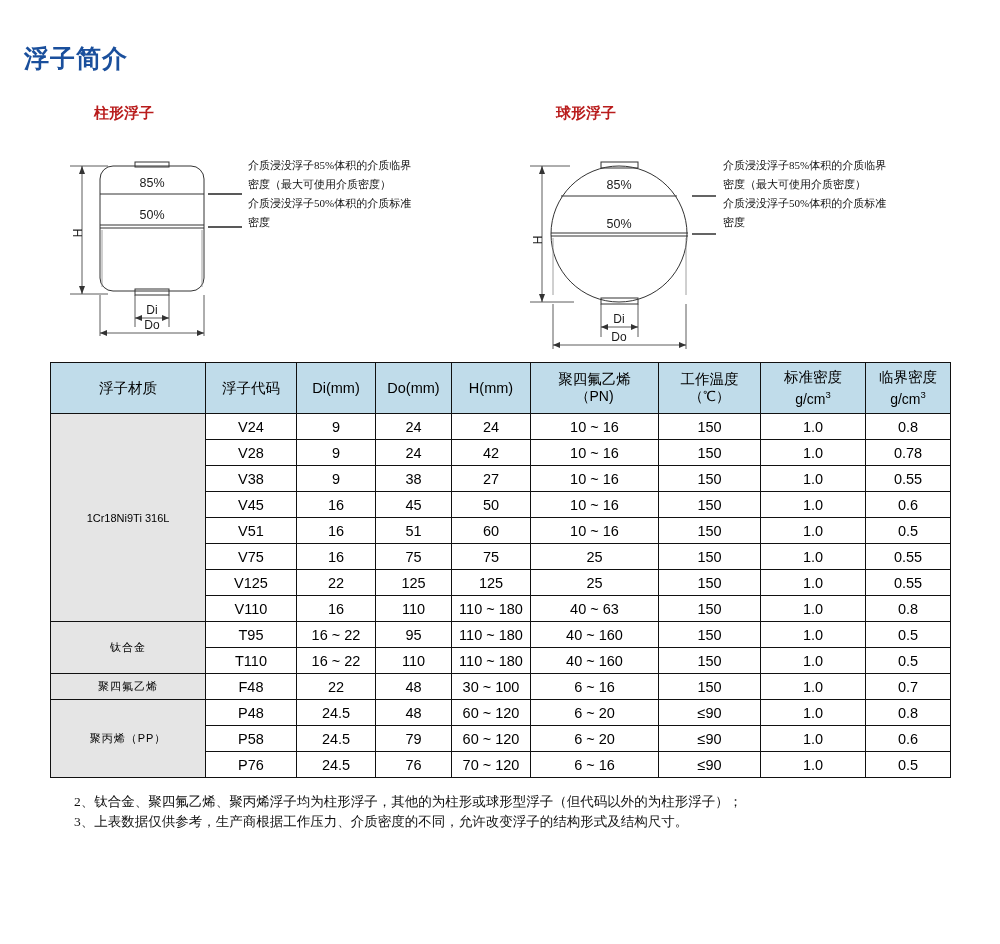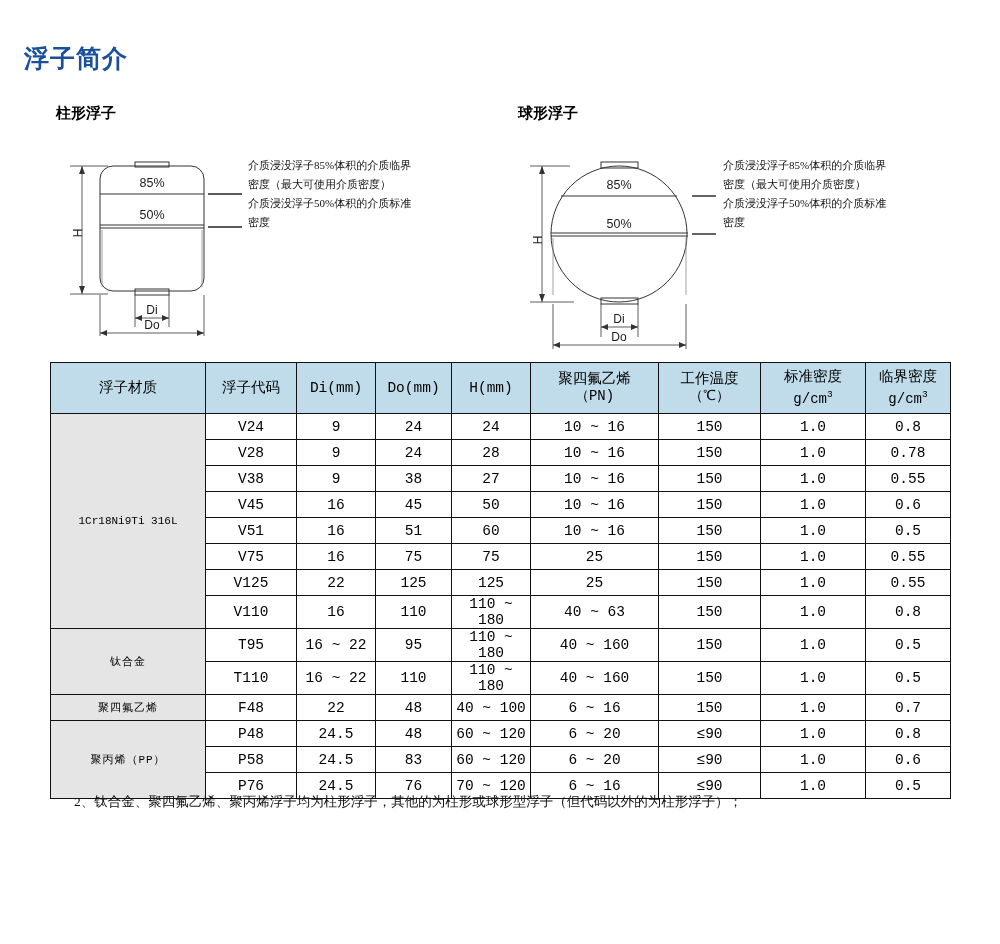--- a/index.html
+++ b/index.html
@@ -29,21 +29,22 @@
   }
 
   
   .diagram-block {
     position: absolute;
   }
   .diagram-caption {
     font-family: "Liberation Sans", "DejaVu Sans", sans-serif;
     font-size: 15px;
     font-weight: bold;
-    color: #000000;
+    color: #b91c1c;
+    margin-left: 38px;
   }
   .diagram-canvas {
     position: relative;
   }
   .annot-lines {
     position: absolute;
     font-family: "Liberation Serif", "DejaVu Serif", serif;
     font-size: 11px;
     line-height: 19px;
     color: #111;
@@ -51,21 +52,21 @@
   }
 
   
   .spec-table {
     position: absolute;
     left: 50px;
     top: 362px;
     width: 900px;
     border-collapse: collapse;
     table-layout: fixed;
-    font-family: Liberation Mono, monospace;
+    font-family: Liberation Sans, sans-serif;
     padding-left: 24px;
   }
   .spec-table th, .spec-table td {
     border: 1.1px solid #111;
     text-align: center;
     vertical-align: middle;
     font-size: 14.5px;
     padding: 0;
     height: 25px;
     background: #ffffff;
@@ -274,21 +275,21 @@
         <td>24</td>
         <td>10 ~ 16</td>
         <td>150</td>
         <td>1.0</td>
         <td>0.8</td>
       </tr>
       <tr>
         <td>V28</td>
         <td>9</td>
         <td>24</td>
-        <td>28</td>
+        <td>42</td>
         <td>10 ~ 16</td>
         <td>150</td>
         <td>1.0</td>
         <td>0.78</td>
       </tr>
       <tr>
         <td>V38</td>
         <td>9</td>
         <td>38</td>
         <td>27</td>
@@ -366,41 +367,41 @@
         <td>40 ~ 160</td>
         <td>150</td>
         <td>1.0</td>
         <td>0.5</td>
       </tr>
       <tr>
         <td class="material cn" rowspan="1">聚四氟乙烯</td>
         <td>F48</td>
         <td>22</td>
         <td>48</td>
-        <td>40 ~ 100</td>
+        <td>30 ~ 100</td>
         <td>6 ~ 16</td>
         <td>150</td>
         <td>1.0</td>
         <td>0.7</td>
       </tr>
       <tr>
         <td class="material cn" rowspan="3">聚丙烯（PP）</td>
         <td>P48</td>
         <td>24.5</td>
         <td>48</td>
         <td>60 ~ 120</td>
         <td>6 ~ 20</td>
         <td>≤90</td>
         <td>1.0</td>
         <td>0.8</td>
       </tr>
       <tr>
         <td>P58</td>
         <td>24.5</td>
-        <td>83</td>
+        <td>79</td>
         <td>60 ~ 120</td>
         <td>6 ~ 20</td>
         <td>≤90</td>
         <td>1.0</td>
         <td>0.6</td>
       </tr>
       <tr>
         <td>P76</td>
         <td>24.5</td>
         <td>76</td>
@@ -410,13 +411,16 @@
         <td>1.0</td>
         <td>0.5</td>
       </tr>
     </tbody>
 </table>
 
 <div class="notes">
   <span class="note-row">
     <span class="note-indent"></span><span>2、钛合金、聚四氟乙烯、聚丙烯浮子均为柱形浮子，其他的为柱形或球形型浮子（但代码以外的为柱形浮子）；</span>
   </span>
+  <span class="note-row">
+    <span class="note-indent"></span><span>3、上表数据仅供参考，生产商根据工作压力、介质密度的不同，允许改变浮子的结构形式及结构尺寸。</span>
+  </span>
 </div>
 
 </body></html>

